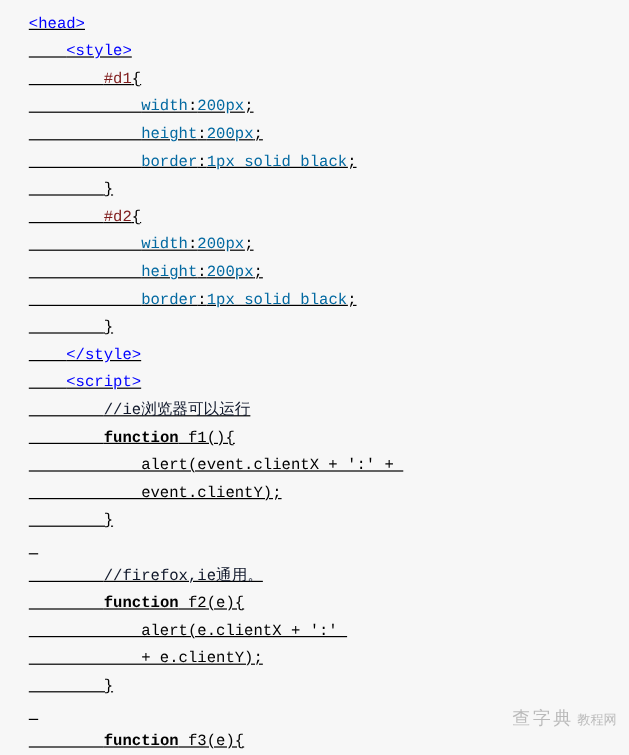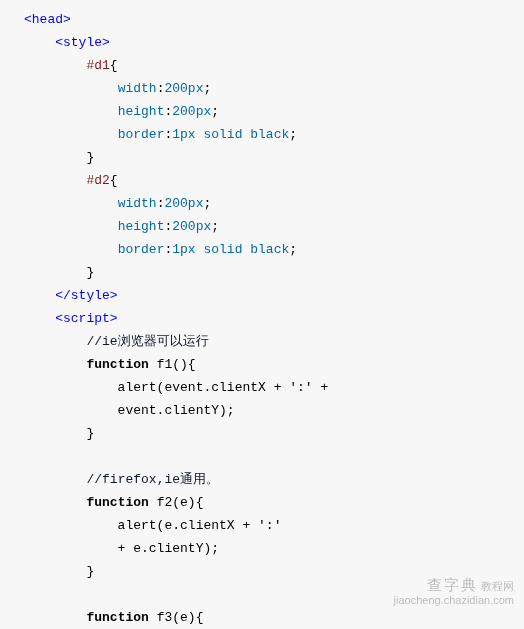--- a/index.html
+++ b/index.html
@@ -10,20 +10,21 @@
     font-size: 13px;
     line-height: 23px;
     width: 524px;
     height: 629px;
     overflow: hidden;
     position: relative;
   }
   .code {
     padding: 8px 0 0 24px;
     white-space: pre;
+    text-decoration: underline;
   }
   .tag { color: #0000ff; }
   .txt { color: #000000; }
   .kw { color: #000000; font-weight: bold; }
   .comment { color: #0f172a; }
   .sel { color: #7f1d1d; }
   .prop { color: #0369a1; }
   .cssval { color: #0369a1; }
   .watermark {
     position: absolute;
@@ -42,14 +43,13 @@
   }
 </style>
 </head>
 <body>
 
 <div class="code"><div><span class="tag">&lt;head&gt;</span></div><div><span class="txt">    </span><span class="tag">&lt;style&gt;</span></div><div><span class="txt">        </span><span class="sel">#d1</span><span class="txt">{</span></div><div><span class="txt">            </span><span class="prop">width</span><span class="txt">:</span><span class="cssval">200px</span><span class="txt">;</span></div><div><span class="txt">            </span><span class="prop">height</span><span class="txt">:</span><span class="cssval">200px</span><span class="txt">;</span></div><div><span class="txt">            </span><span class="prop">border</span><span class="txt">:</span><span class="cssval">1px solid black</span><span class="txt">;</span></div><div><span class="txt">        </span><span class="txt">}</span></div><div><span class="txt">        </span><span class="sel">#d2</span><span class="txt">{</span></div><div><span class="txt">            </span><span class="prop">width</span><span class="txt">:</span><span class="cssval">200px</span><span class="txt">;</span></div><div><span class="txt">            </span><span class="prop">height</span><span class="txt">:</span><span class="cssval">200px</span><span class="txt">;</span></div><div><span class="txt">            </span><span class="prop">border</span><span class="txt">:</span><span class="cssval">1px solid black</span><span class="txt">;</span></div><div><span class="txt">        </span><span class="txt">}</span></div><div><span class="txt">    </span><span class="tag">&lt;/style&gt;</span></div><div><span class="txt">    </span><span class="tag">&lt;script&gt;</span></div><div><span class="txt">        </span><span class="comment">//ie浏览器可以运行</span></div><div><span class="txt">        </span><span class="kw">function</span><span class="txt"> f1(){</span></div><div><span class="txt">            alert(event.clientX + ':' + </span></div><div><span class="txt">            event.clientY);</span></div><div><span class="txt">        }</span></div><div>&nbsp;</div><div><span class="txt">        </span><span class="comment">//firefox,ie通用。</span></div><div><span class="txt">        </span><span class="kw">function</span><span class="txt"> f2(e){</span></div><div><span class="txt">            alert(e.clientX + ':' </span></div><div><span class="txt">            + e.clientY);</span></div><div><span class="txt">        }</span></div><div>&nbsp;</div><div><span class="txt">        </span><span class="kw">function</span><span class="txt"> f3(e){</span></div></div>
 
 <div class="watermark">
   <span class="big">查字典</span>
   <span>教程网</span><br>
-  <span>jiaocheng.chazidian.com</span>
 </div>
 
 </body></html>

